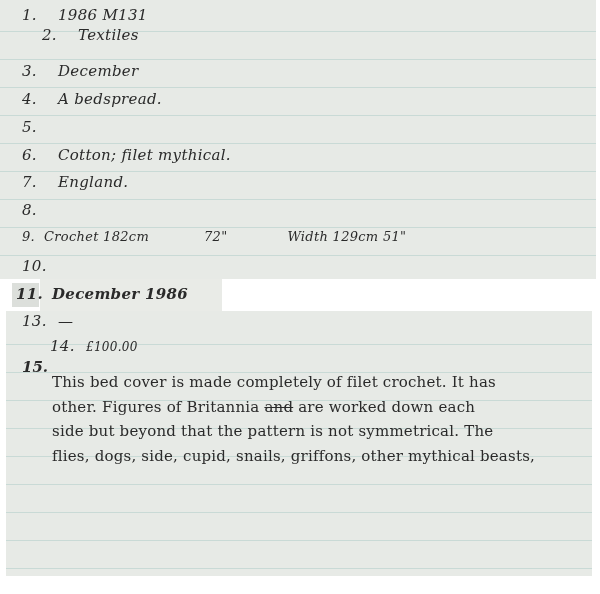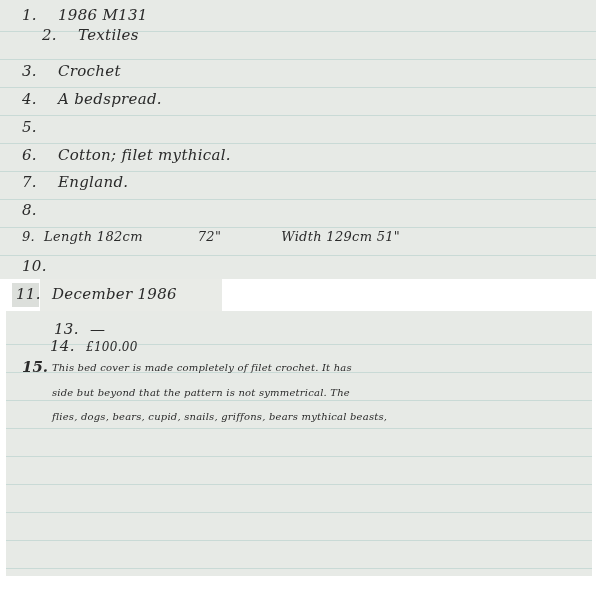--- a/index.html
+++ b/index.html
@@ -28,22 +28,22 @@
       position: absolute;
       font-style: italic;
       font-size: 15px;
       white-space: nowrap;
       letter-spacing: 0.3px;
     }
     .num { display: inline-block; width: 36px; }
     .gap { display: inline-block; }
     .para {
       position: absolute;
-      left: 52px; top: 356px; width: 540px;
-      font-style: italic; font-size: 10px; line-height: 24.5px;
+      left: 52px; top: 370px; width: 540px;
+      font-size: 15px; line-height: 24.5px;
       letter-spacing: 0.2px;
     }
     .para-num { position: absolute; left: 22px; top: 358px; font-style: italic; font-size: 15px; font-weight: bold; }
     .para .ln { display: block; white-space: nowrap; }
     .strike { text-decoration: line-through; }
   </style>
 </head>
 <body>
 
 <div class="paper paper-top"></div>
@@ -51,51 +51,52 @@
 <div class="paper paper-mid-text"></div>
 <div class="paper paper-bottom"></div>
 
 <div class="line" style="left:22px; top:6px;">
   <span class="num">1.</span><span>1986 M131</span>
 </div>
 <div class="line" style="left:22px; top:26px;margin-left:20px;">
   <span class="num">2.</span><span>Textiles</span>
 </div>
 <div class="line" style="left:22px; top:62px;">
-  <span class="num">3.</span><span>Crochet</span>
+  <span class="num">3.</span><span>December</span>
 </div>
 <div class="line" style="left:22px; top:90px;">
   <span class="num">4.</span><span>A bedspread.</span>
 </div>
 <div class="line" style="left:22px; top:118px;">
   <span class="num">5.</span><span></span>
 </div>
 <div class="line" style="left:22px; top:146px;">
   <span class="num">6.</span><span>Cotton; filet mythical.</span>
 </div>
 <div class="line" style="left:22px; top:173px;">
   <span class="num">7.</span><span>England.</span>
 </div>
 <div class="line" style="left:22px; top:201px;">
   <span class="num">8.</span><span></span>
 </div>
 <div class="line" style="left:22px; top:229px; font-size:13px;">
-  <span class="num" style="width:22px;">9.</span><span>Length 182cm</span><span class="gap" style="width:55px;"></span><span>72"</span><span class="gap" style="width:60px;"></span><span>Width 129cm 51"</span>
+  <span class="num" style="width:22px;">9.</span><span>Crochet 182cm</span><span class="gap" style="width:55px;"></span><span>72"</span><span class="gap" style="width:60px;"></span><span>Width 129cm 51"</span>
 </div>
 <div class="line" style="left:22px; top:257px;">
   <span class="num">10.</span><span></span>
 </div>
-<div class="line" style="left:16px; top:285px;">
+<div class="line" style="left:16px; top:285px;font-weight:bold;">
   <span class="num" style="width:36px;">11.</span><span>December 1986</span>
 </div>
-<div class="line" style="left:22px; top:320px;margin-left:32px;">
+<div class="line" style="left:22px; top:312px;">
   <span class="num">13.</span><span>—</span>
 </div>
 <div class="line" style="left:22px; top:337px;margin-left:28px;">
   <span class="num">14.</span><span style="font-size:12px;">£100.00</span>
 </div>
 
 <div class="para-num">15.</div>
 <div class="para">
   <span class="ln">This bed cover is made completely of filet crochet. It has</span>
+  <span class="ln"><span>other. Figures of Britannia</span> <span class="strike">and</span> <span>are worked down each</span></span>
   <span class="ln">side but beyond that the pattern is not symmetrical. The</span>
-  <span class="ln">flies, dogs, bears, cupid, snails, griffons, bears mythical beasts,</span>
+  <span class="ln">flies, dogs, side, cupid, snails, griffons, other mythical beasts,</span>
 </div>
 
 </body></html>

